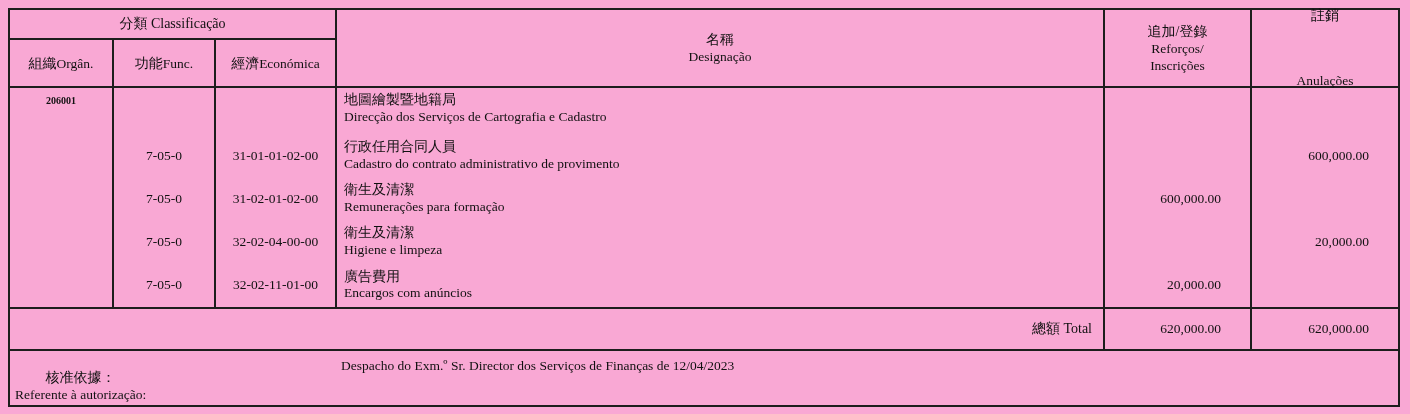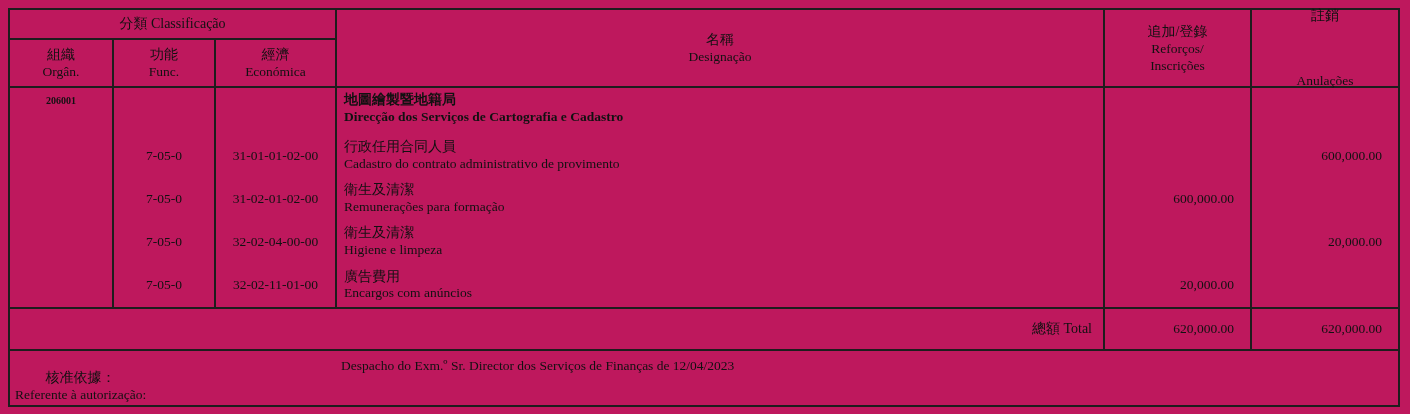--- a/index.html
+++ b/index.html
@@ -1,19 +1,19 @@
 <!DOCTYPE html>
 <html><head>
 <meta charset="utf-8">
 <style>
   html,body{margin:0;padding:0;background:#ffffff;}
   .sheet{
     position:relative;
     width:1410px;height:414px;
-    background:#be185d;
+    background:#f9a8d4;
     font-family:"Liberation Serif","DejaVu Serif",serif;
     color:#111;
     overflow:hidden;
   }
   .doc-table{
     position:absolute;left:8px;top:8px;
     width:1392px;
     border:2px solid #1d1d1d;
     box-sizing:border-box;
   }
@@ -22,41 +22,41 @@
     grid-template-columns:104px 102px 121px 768px 147px 146px;
     box-sizing:border-box;
   }
   .cell{box-sizing:border-box;}
   .br{border-right:2px solid #1d1d1d;}
   .bb{border-bottom:2px solid #1d1d1d;}
   
   .hdr{grid-template-rows:30px 46px;border-bottom:2px solid #1d1d1d;}
   .hdr-class{grid-column:1/4;grid-row:1;display:flex;align-items:center;justify-content:center;
     font-size:14px;}
-  .hdr-sub{display:flex;flex-direction:column;align-items:center;justify-content:center;
+  .hdr-sub{display:flex;flex-direction:row;align-items:center;justify-content:center;
     font-size:13.5px;line-height:17px;}
   .hdr-tall{grid-row:1/3;display:flex;flex-direction:column;align-items:center;justify-content:center;
     font-size:13.5px;line-height:17px;}
   .c1{grid-column:1;grid-row:2;}
   .c2{grid-column:2;grid-row:2;}
   .c3{grid-column:3;grid-row:2;}
   .c4{grid-column:4;}
   .c5{grid-column:5;}
   .c6{grid-column:6;gap:48px;}
   
   .body{grid-template-rows:46px 43px 43px 43px 44px;border-bottom:2px solid #1d1d1d;}
   .org-cell{grid-column:1;grid-row:1/6;text-align:center;padding-top:7px;
     font-weight:bold;font-size:10px;}
   .code-cell{display:flex;align-items:center;justify-content:center;font-size:13.5px;}
   .desig-cell{display:flex;flex-direction:column;justify-content:center;
     padding-left:7px;font-size:13.5px;line-height:16.5px;}
-  .desig-dept{justify-content:flex-start;padding-top:4px;font-weight:bold;}
+  .desig-dept{justify-content:flex-start;padding-top:4px;font-weight:normal;}
   .zh-line{font-size:14px;}
   .amt-cell{display:flex;align-items:center;justify-content:flex-end;
-    padding-right:16px;font-size:13.5px;}
+    padding-right:29px;font-size:13.5px;}
   
   .total{grid-template-rows:40px;border-bottom:2px solid #1d1d1d;}
   .total-label{grid-column:1/5;display:flex;align-items:center;justify-content:flex-end;
     padding-right:11px;font-size:14px;}
   
   .footer{position:relative;height:54px;font-size:13.5px;line-height:17px;}
   .footer-label{position:absolute;left:5px;top:18px;text-align:center;}
   .footer-content{position:absolute;left:331px;top:6px;}
 </style>
 </head>

